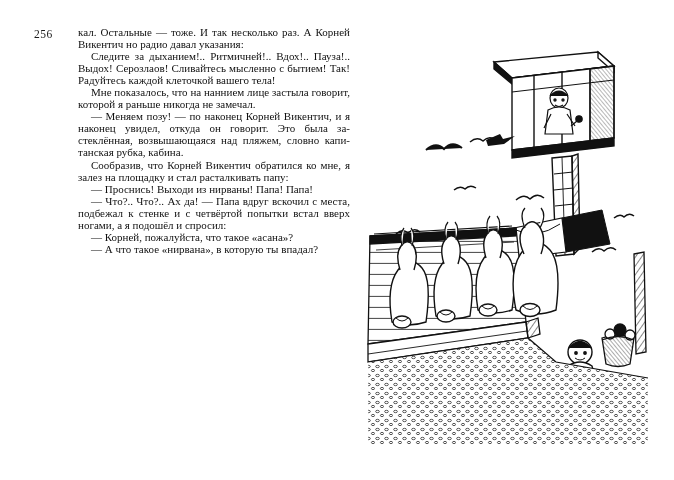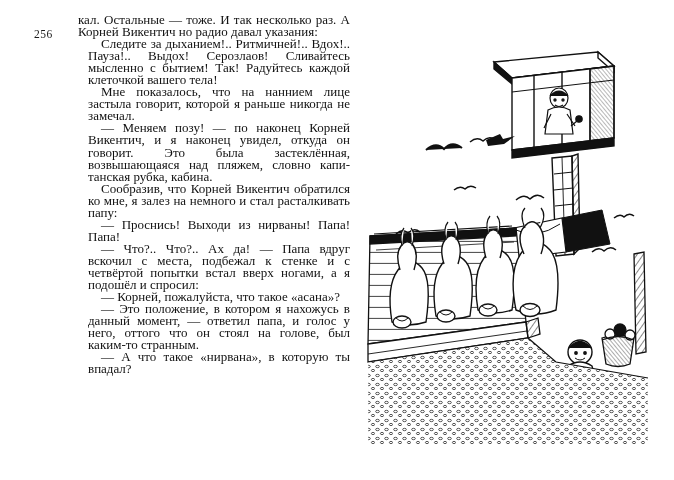--- a/index.html
+++ b/index.html
@@ -24,36 +24,35 @@
     left: 34px;
     top: 28px;
     font-family: "Liberation Serif", serif;
     font-size: 11.5px;
     color: #1a1a1a;
     letter-spacing: 0.5px;
   }
   .text-column {
     position: absolute;
     left: 78px;
-    top: 14px;
+    top: 26px;
     width: 272px;
     font-family: "Liberation Serif", serif;
-    font-size: 13px;
+    font-size: 11px;
     line-height: 12.05px;
     color: #111111;
     text-align: justify;
     text-justify: inter-word;
     hyphens: manual;
   }
   .text-column p {
     margin: 0;
   }
   .text-column p.indent {
     text-indent: 13px;
-    margin-left: 10px;
   }
   .illustration {
     position: absolute;
     left: 366px;
     top: 22px;
     width: 284px;
     height: 424px;
   }
   .illustration svg {
     display: block;
@@ -66,25 +65,24 @@
 
 <div class="page">
 
   <div class="page-number">256</div>
 
   <div class="text-column">
     <p>кал. Остальные — тоже. И так несколько раз. А Кор­ней Викентич но радио давал указания:</p>
     <p class="indent">Следите за дыханием!.. Ритмичней!.. Вдох!.. Пау­за!.. Выдох! Серозлаов! Сливайтесь мысленно с бы­тием! Так! Радуйтесь каждой клеточкой вашего тела!</p>
     <p class="indent">Мне показалось, что на наннием лице застыла говорит, которой я раньше никогда не замечал.</p>
     <p class="indent">— Меняем позу! — по наконец Корней Викентич, и я наконец увидел, откуда он говорит. Это была за­стеклённая, возвышающаяся над пляжем, словно капи­танская рубка, кабина.</p>
-    <p class="indent">Сообразив, что Корней Викентич обратился ко мне, я залез на немного и стал расталкивать папу:</p>
+    <p class="indent">Сообразив, что Корней Викентич обратился ко мне, я залез на площадку и стал расталкивать папу:</p>
     <p class="indent">— Проснись! Выходи из нирваны! Папа! Папа!</p>
     <p class="indent">— Что?.. Что?.. Ах да! — Папа вдруг вскочил с ме­ста, подбежал к стенке и с четвёртой попытки встал вверх ногами, а я подошёл и спросил:</p>
     <p class="indent">— Корней, пожалуйста, что такое «асана»?</p>
-    <p class="indent">— Это положение, в котором я нахожусь в данный момент, — ответил папа, и голос у него, оттого что он стоял на голове, был каким-то странным.</p>
     <p class="indent">— А что такое «нирвана», в которую ты впадал?</p>
   </div>
 
   <div class="illustration">
     <svg viewBox="0 0 284 424" xmlns="http://www.w3.org/2000/svg">
       <defs>
         <pattern id="hatch" width="5" height="5" patternUnits="userSpaceOnUse" patternTransform="rotate(35)">
           <line x1="0" y1="0" x2="0" y2="5" stroke="#111" stroke-width="1"></line>
         </pattern>
         <pattern id="hatchFine" width="3" height="3" patternUnits="userSpaceOnUse" patternTransform="rotate(-40)">

